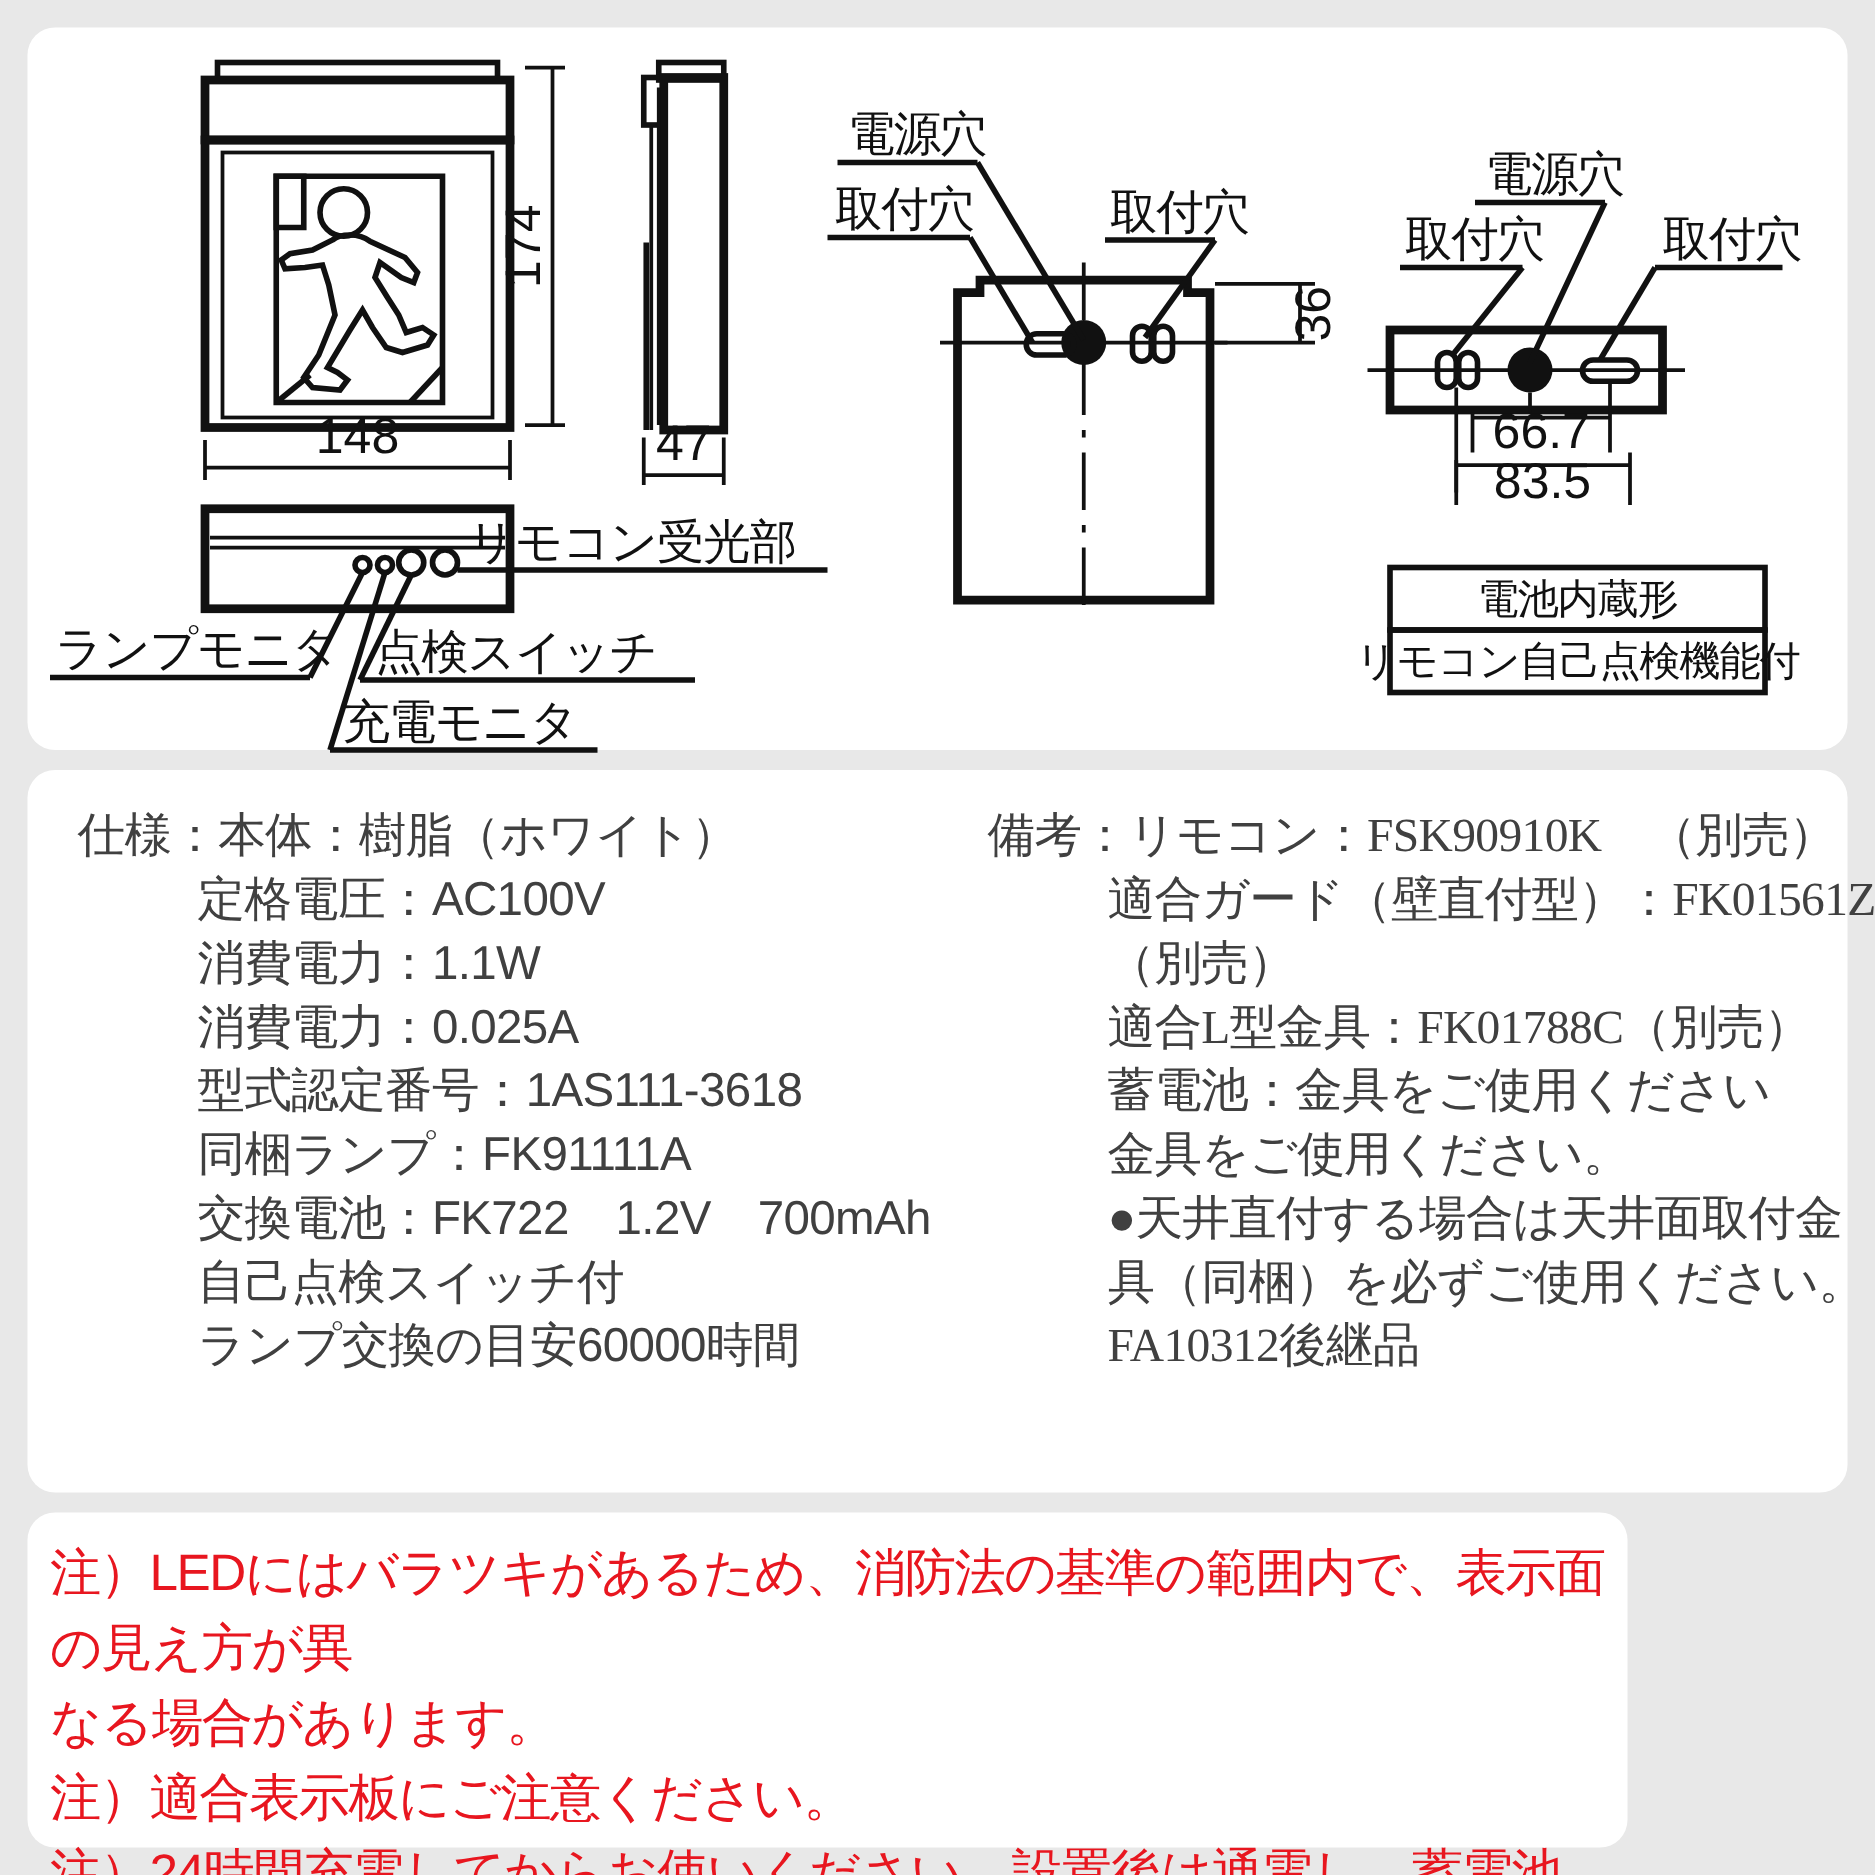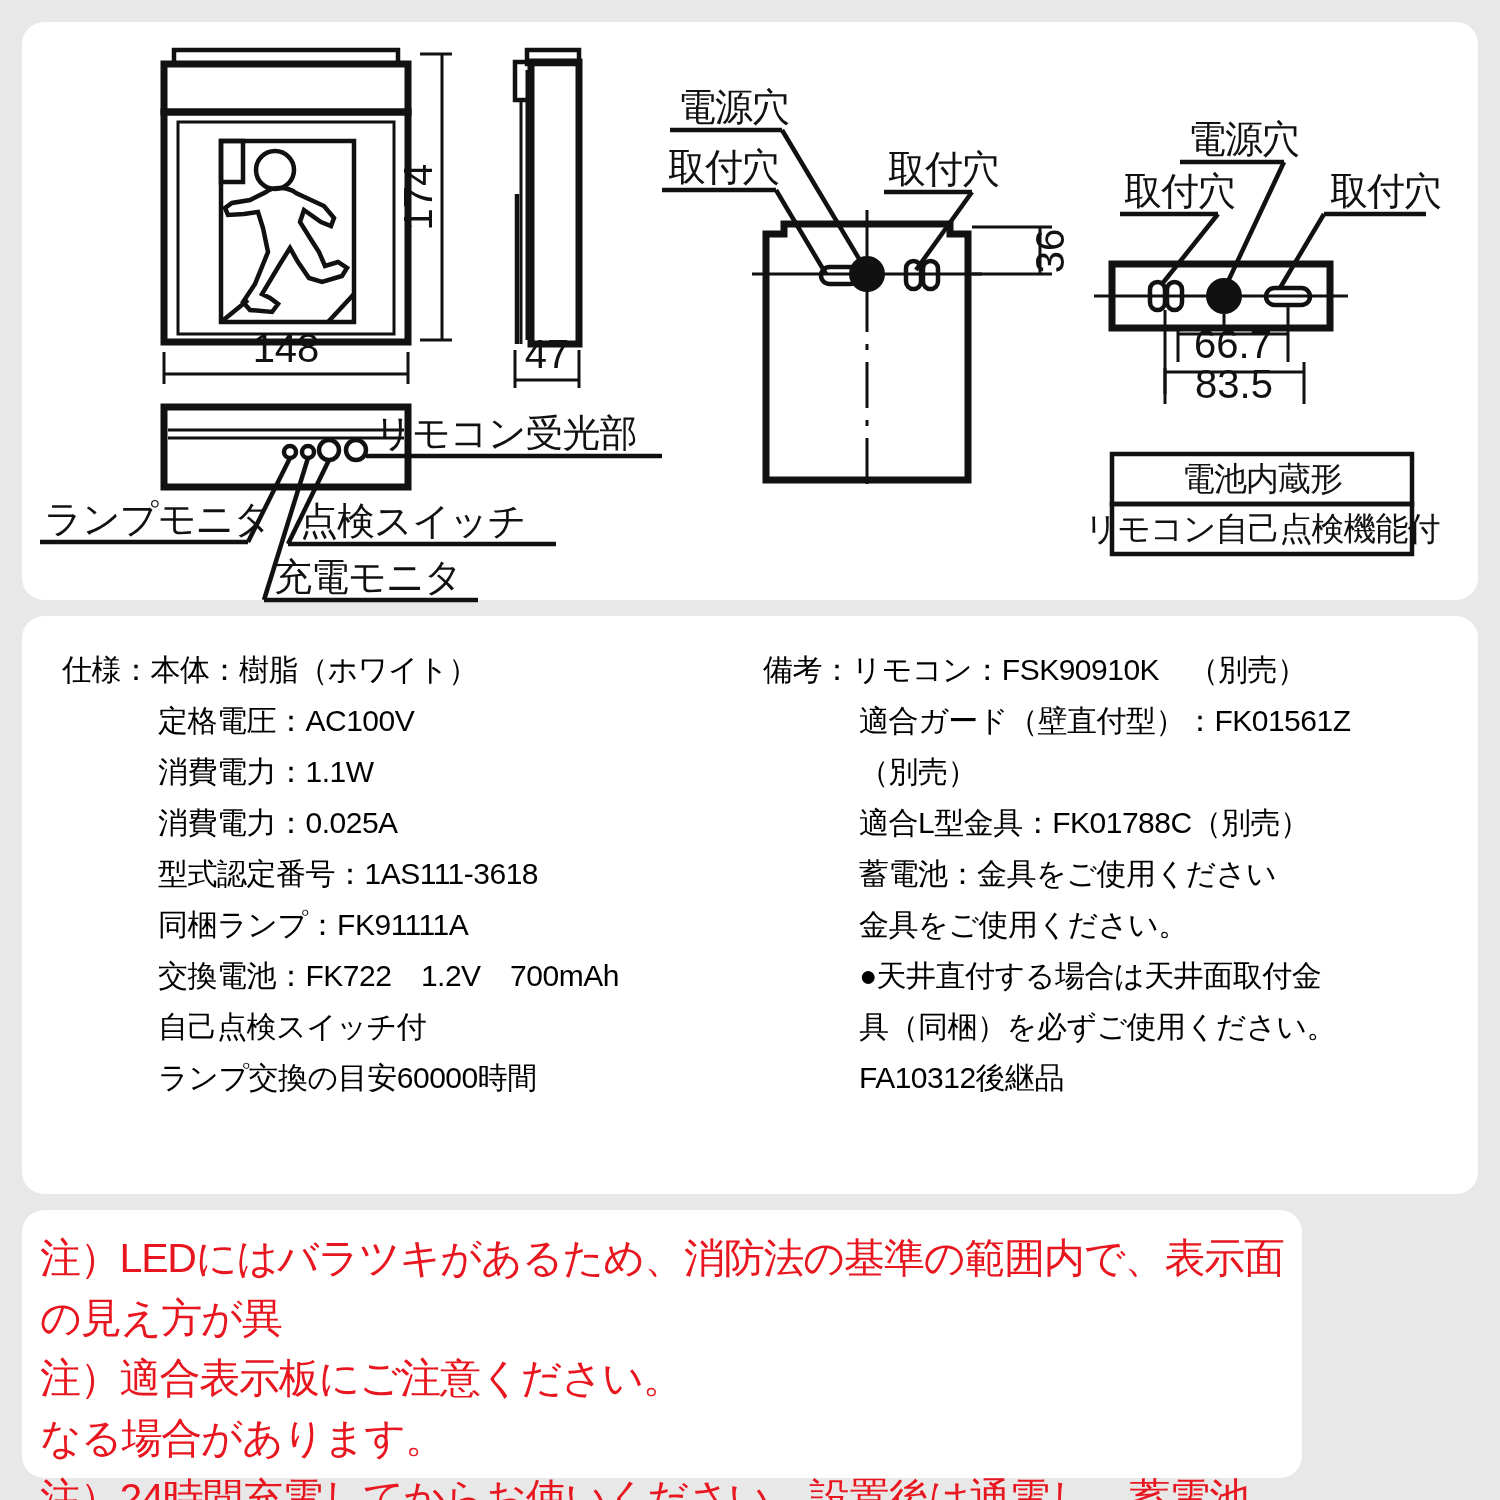--- a/index.html
+++ b/index.html
@@ -34,28 +34,28 @@
     left: 0; top: 0;
     width: 100%;
     height: 100%;
     overflow: visible;
   }
 
   
   .spec-col {
     position: absolute;
     font-family: "Liberation Sans", "DejaVu Sans", sans-serif;
-    font-size: 30px;
+    font-size: 38px;
     line-height: 51px;
-    color: #000000;
+    color: #404040;
     letter-spacing: -0.5px;
     white-space: nowrap;
   }
   #spec-left  { left: 40px; top: 28px; }
-  #spec-right { left: 741px; top: 28px; }
+  #spec-right { left: 768px; top: 28px; font-family: Liberation Serif, serif; }
   .spec-line { display: block; }
   .indent-1 { padding-left: 96px; }
   .indent-0 { padding-left: 0; }
 
   
   #notes-body {
     position: absolute;
     left: 18px;
     top: 18px;
     right: 14px;
@@ -301,19 +301,19 @@
         <span class="spec-line indent-1">金具をご使用ください。</span>
         <span class="spec-line indent-1">●天井直付する場合は天井面取付金</span>
         <span class="spec-line indent-1">具（同梱）を必ずご使用ください。</span>
         <span class="spec-line indent-1">FA10312後継品</span>
       </div>
   </div>
 
   <div class="panel" id="panel-notes">
     <div id="notes-body">
         <span class="note-line">注）LEDにはバラツキがあるため、消防法の基準の範囲内で、表示面の見え方が異</span>
+        <span class="note-line">なる場合があります。</span>
         <span class="note-line">注）適合表示板にご注意ください。</span>
-        <span class="note-line">なる場合があります。</span>
         <span class="note-line">注）24時間充電してからお使いください。設置後は通電し、蓄電池を充電しないと</span>
       </div>
   </div>
 
 </div>
 
 </body></html>

